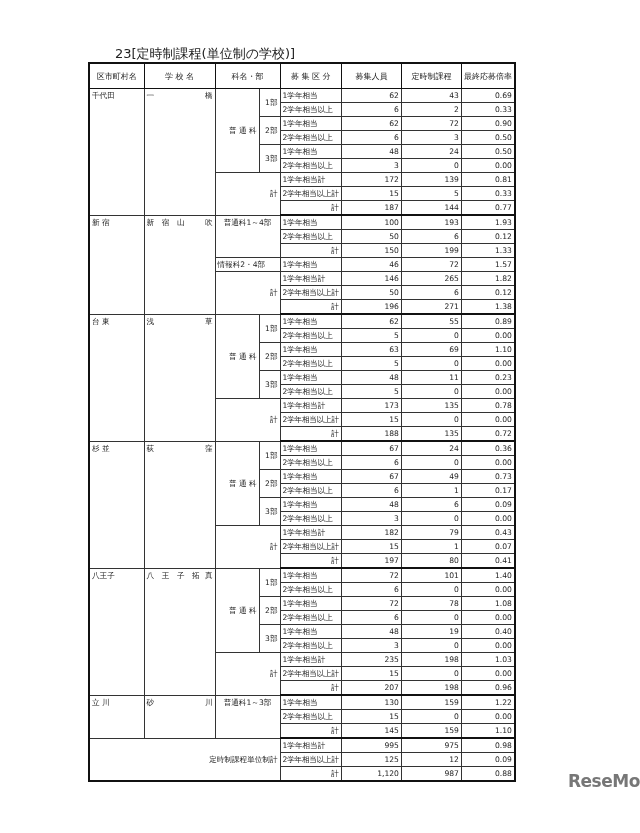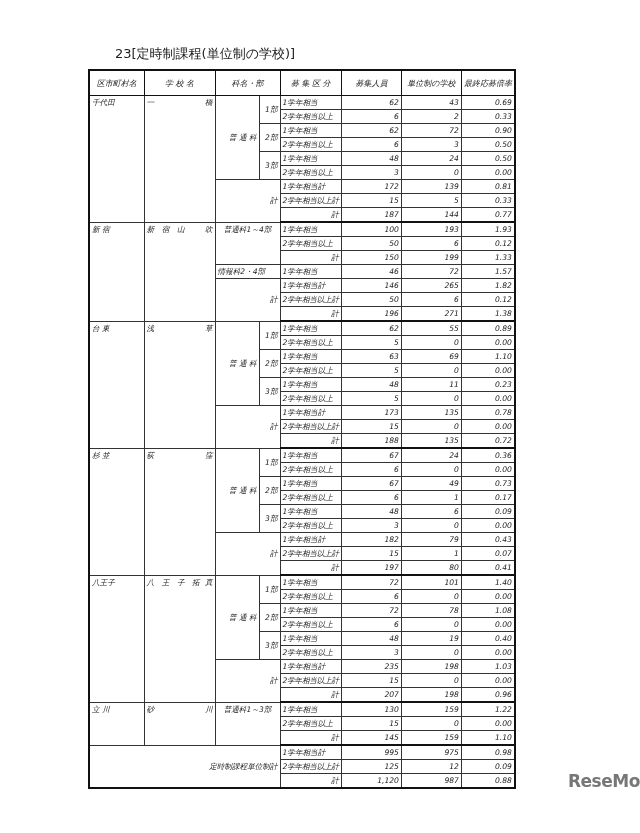--- a/index.html
+++ b/index.html
@@ -1,20 +1,20 @@
 <!DOCTYPE html>
 <html><head>
 <meta charset="utf-8">
 <style>
   html, body { margin:0; padding:0; background:#fff; }
   body { width:640px; height:833px; position:relative; overflow:hidden;
          font-family:"DejaVu Sans", sans-serif; color:#222; }
   .caption { position:absolute; left:75px; top:45px; font-size:13px; color:#222;margin-left:40px; }
-  table.grid { position:absolute; left:88px; top:69px; border-collapse:collapse;
-               table-layout:fixed; border:2px solid #111;font-style:italic; }
+  table.grid { position:absolute; left:88px; top:62px; border-collapse:collapse;
+               table-layout:fixed; border:2px solid #111; }
   table.grid td, table.grid th { border:1px solid #333; padding:0 2px; height:13px;
                font-size:7.6px; line-height:13px; white-space:nowrap; overflow:hidden; font-weight:normal; }
   table.grid th { height:24px; font-size:8px; text-align:center; border:1.6px solid #111; }
   .c1{width:55px}.c2{width:71px}.c3{width:44px}.c4{width:21px}.c5{width:57px}.c6{width:60px}.c7{width:60px}.c8{width:53px}
   td.num { text-align:right; }
   td.ctr { text-align:right; }
   td.top { vertical-align:top;text-align:center; }
   td.muni { text-align:left; vertical-align:top; }
   td.school { vertical-align:top; }
   .school-inner { display:flex; justify-content:space-between; }
@@ -39,21 +39,21 @@
       <col class="c7">
       <col class="c8">
   </colgroup>
   <thead>
     <tr>
       <th>区市町村名</th>
       <th>学 校 名</th>
       <th colspan="2">科名・部</th>
       <th>募 集 区 分</th>
       <th>募集人員</th>
-      <th>単位制の学校</th>
+      <th>定時制課程</th>
       <th>最終応募倍率</th>
     </tr>
   </thead>
   <tbody id="tbody">
       <tr>
         <td class="muni" rowspan="9">千代田</td>
         <td class="school" rowspan="9">
           <div class="school-inner">
             <span>一</span>
             <span>橋</span>

